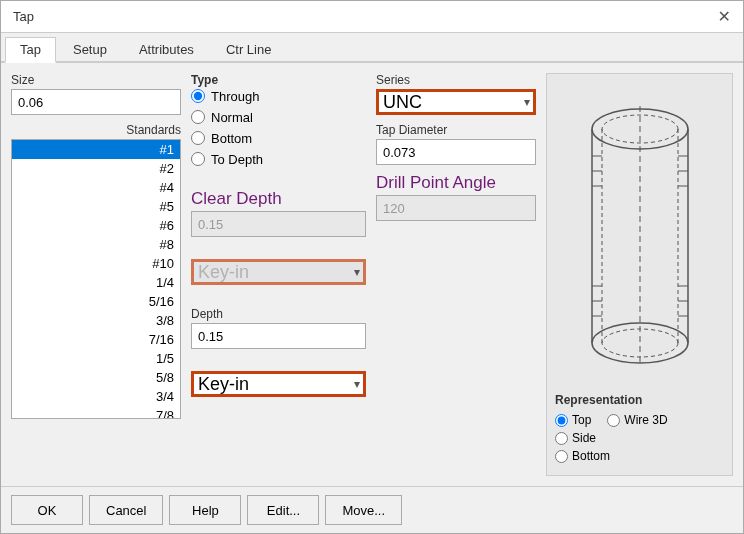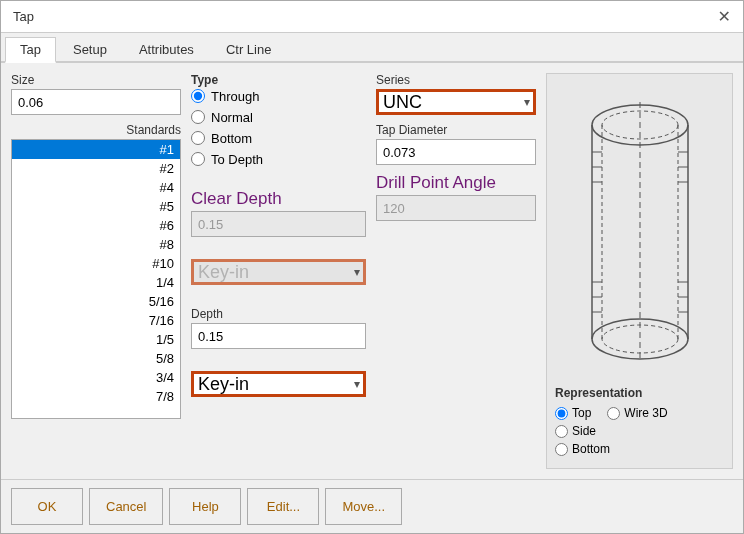--- a/index.html
+++ b/index.html
@@ -202,27 +202,27 @@
     .footer {
       padding: 8px 10px;
       display: flex;
       justify-content: flex-start;
       gap: 6px;
       border-top: 1px solid #ccc;
       background: #f0f0f0;
     }
     .btn {
       min-width: 72px;
-      height: 37px;
+      height: 30px;
       padding: 0 16px;
       border: 1px solid #aaa;
       background: #f0f0f0;
       font-size: 13px;
       cursor: pointer;
-      color: #a16207;
+      color: #000000;
     }
     .preview-svg-area {
       flex: 1;
       width: 100%;
       display: flex;
       align-items: center;
       justify-content: center;
     }
     .representation-section {
       width: 100%;
@@ -277,20 +277,21 @@
           <div class="standards-list" id="standards-list">
           <div class="list-item selected">#1</div>
               <div class="list-item">#2</div>
               <div class="list-item">#4</div>
               <div class="list-item">#5</div>
               <div class="list-item">#6</div>
               <div class="list-item">#8</div>
               <div class="list-item">#10</div>
               <div class="list-item">1/4</div>
               <div class="list-item">5/16</div>
+              <div class="list-item">3/8</div>
               <div class="list-item">7/16</div>
               <div class="list-item">1/5</div>
               <div class="list-item">5/8</div>
               <div class="list-item">3/4</div>
               <div class="list-item">7/8</div>
             </div>
         </div>
       </div>
     </div>
 

